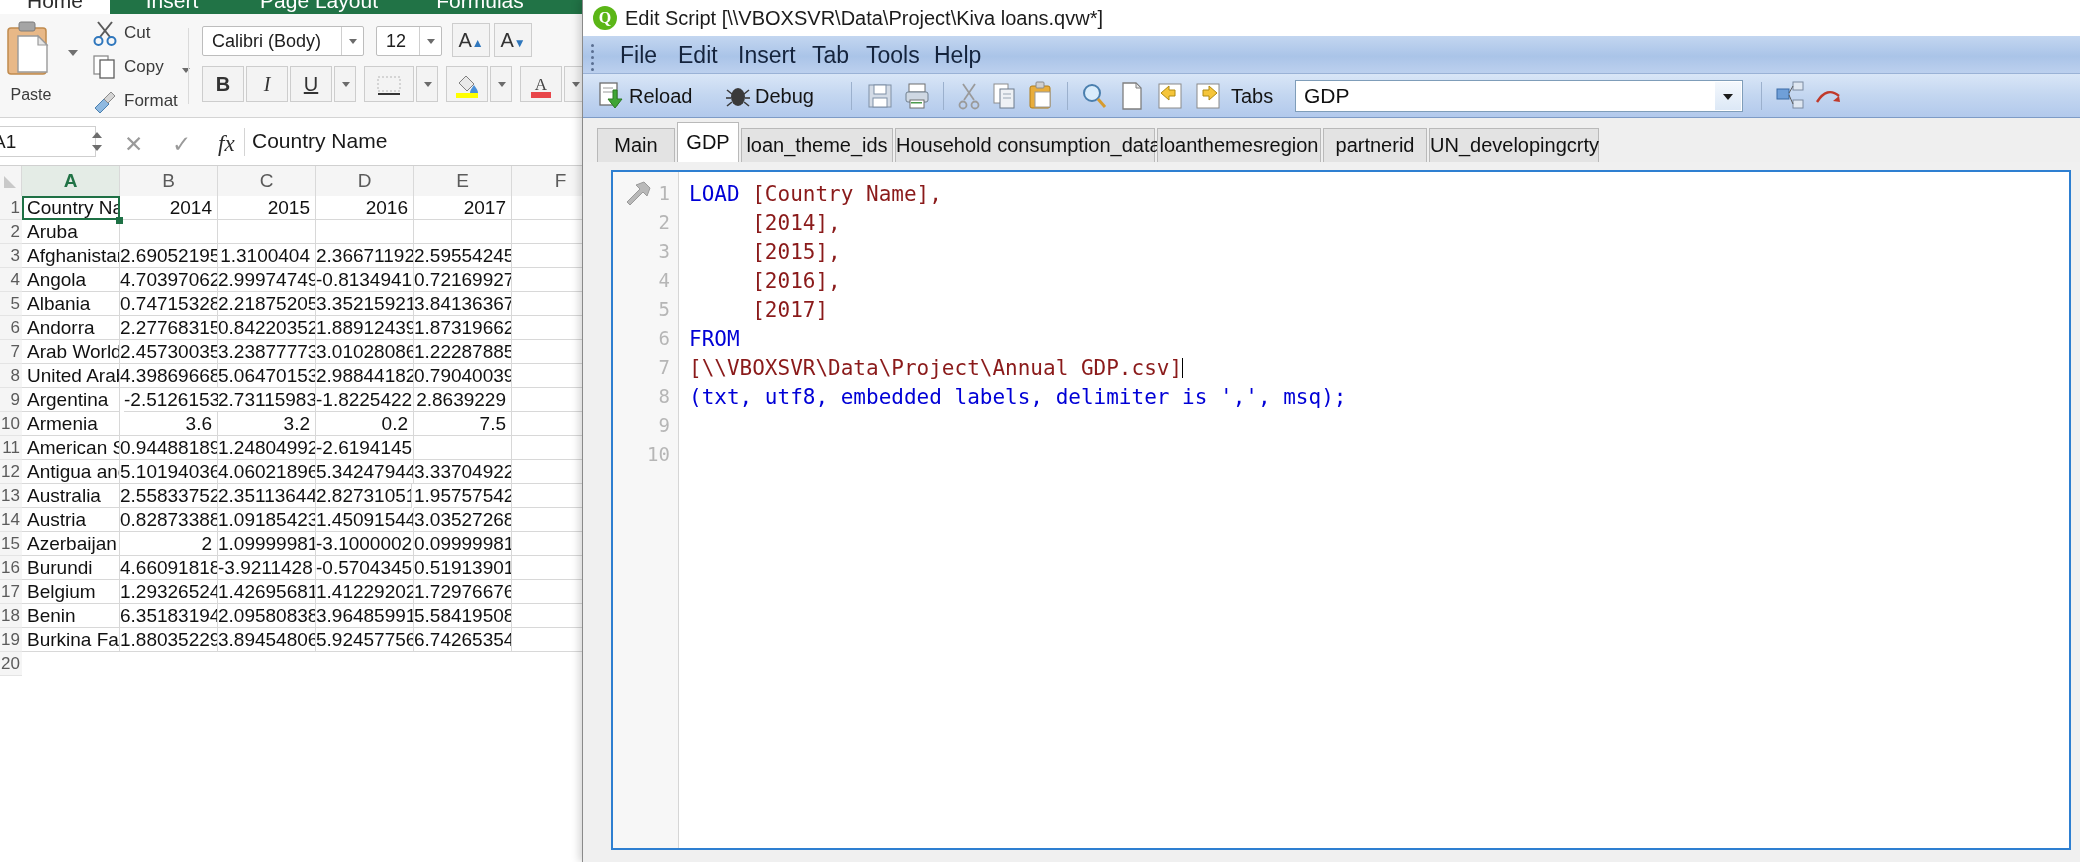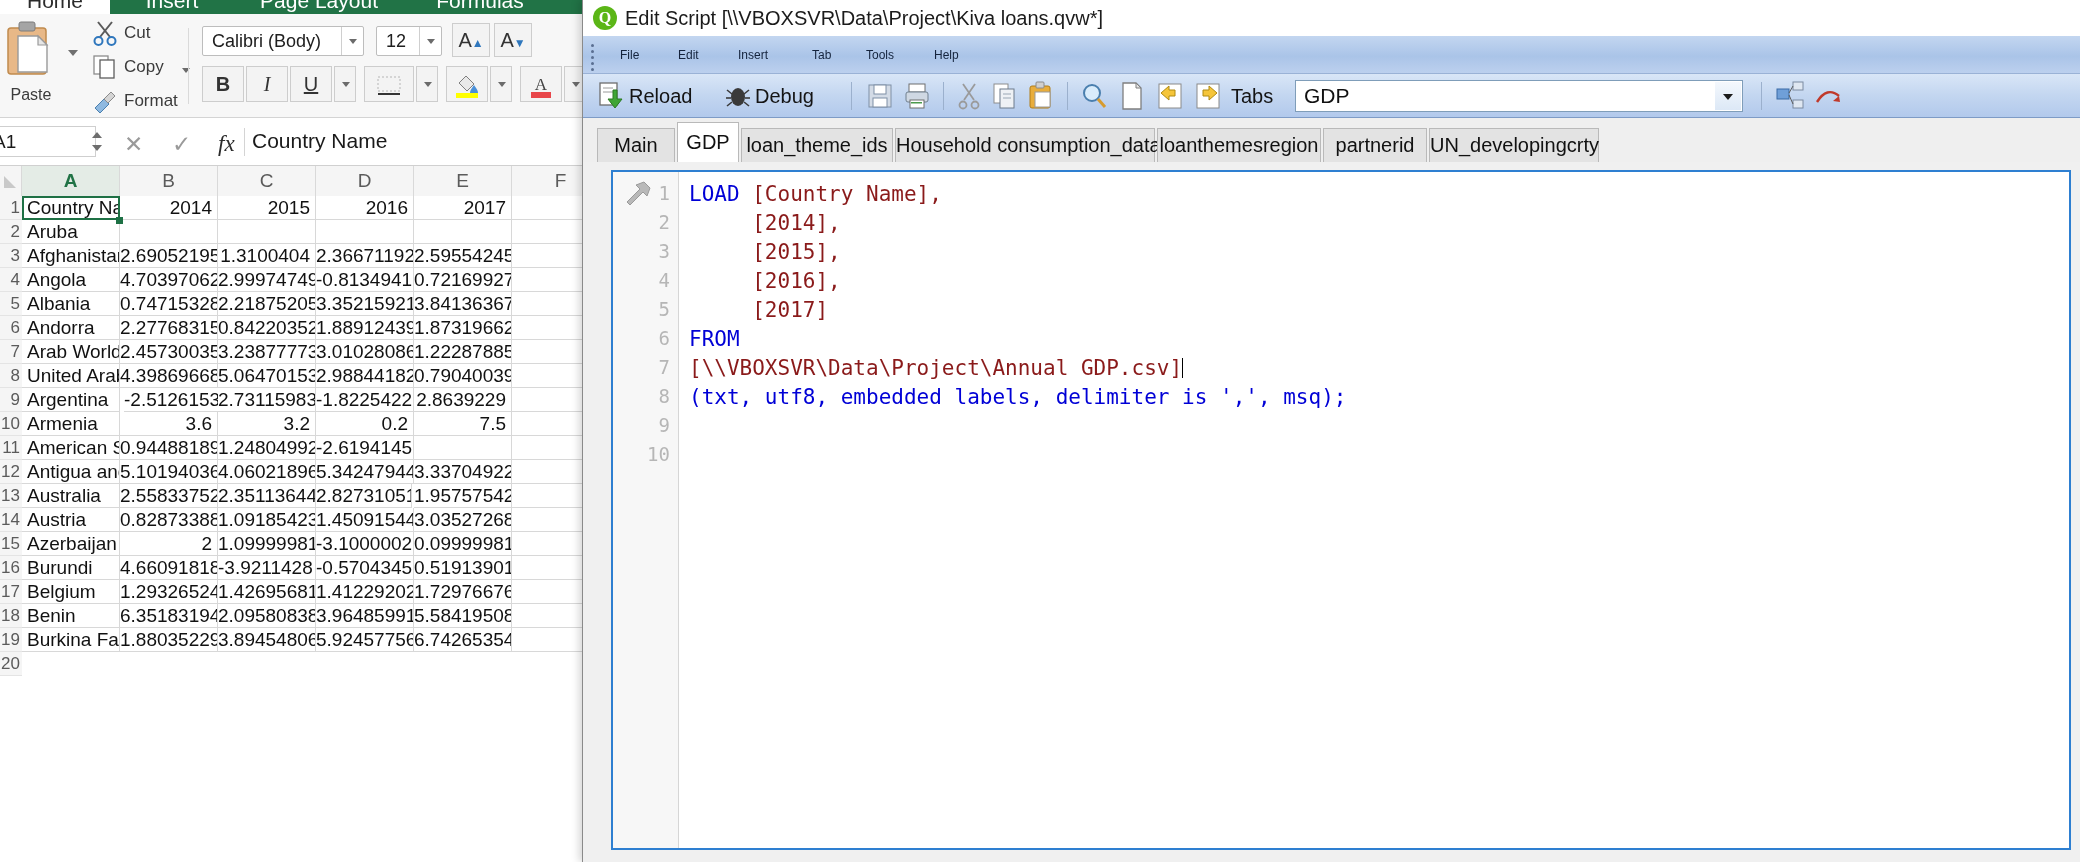--- a/index.html
+++ b/index.html
@@ -129,21 +129,21 @@
   }
   .qv-menubar {
     position:absolute; left:0; top:36px; width:1498px; height:38px;
     background: linear-gradient(to bottom,#c3d6f0 0%, #aac4e8 55%, #bcd0ee 100%);
     border-bottom:1px solid #9ab2d6;
   }
   .qv-grip { position:absolute; left:8px; top:8px; width:4px; height:22px; }
   .qv-grip i { display:block; width:3px; height:3px; background:#5a6f92; margin-bottom:3px; border-radius:50%;}
   .qv-menu {
     position:absolute; top:0; height:38px; line-height:38px;
-    font-size:12px; color:#14233c; padding:0 11px; cursor:default;
+    font-size:23px; color:#14233c; padding:0 11px; cursor:default;
   }
   .qv-toolbar {
     position:absolute; left:0; top:74px; width:1498px; height:44px;
     background: linear-gradient(to bottom,#d9e6f7 0%, #c3d6f0 50%, #b2c9ec 100%);
     border-bottom:1px solid #7e9bc6;
   }
   .tb-item { position:absolute; top:6px; height:32px; }
   .tb-label { position:absolute; font-size:20px; color:#141414; line-height:32px; }
   .tb-sep { position:absolute; top:8px; width:1px; height:28px; background:#9bb0cd; }
   .tabs-label { position:absolute; font-size:20px; color:#141414; line-height:32px; }

